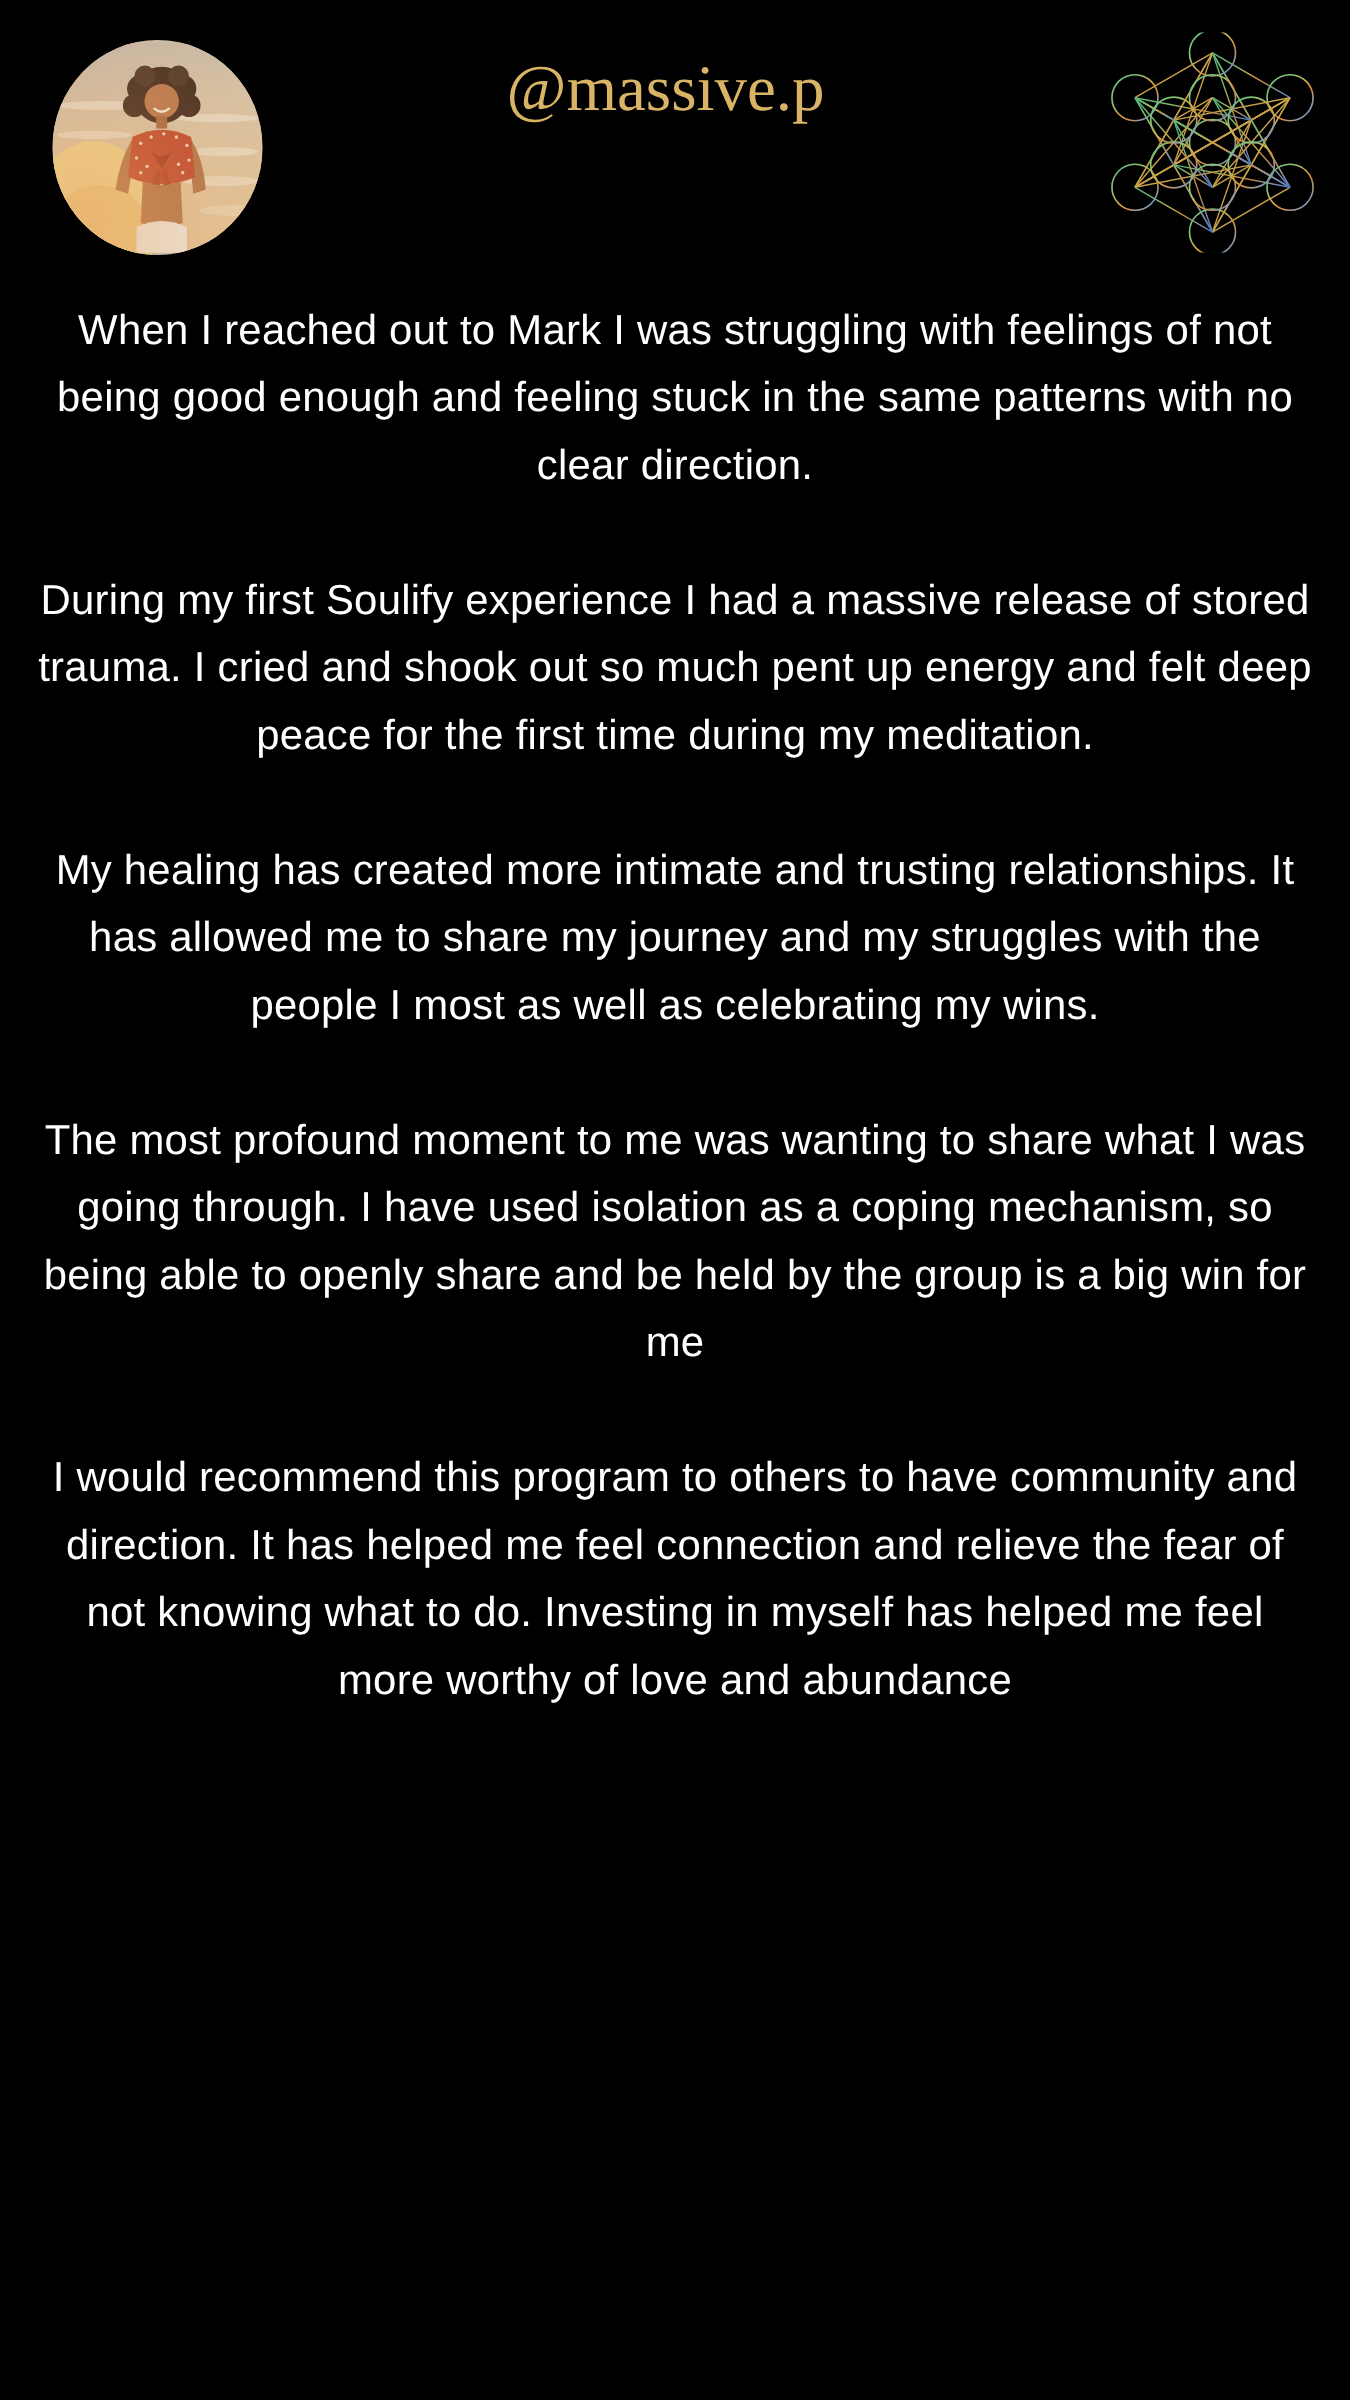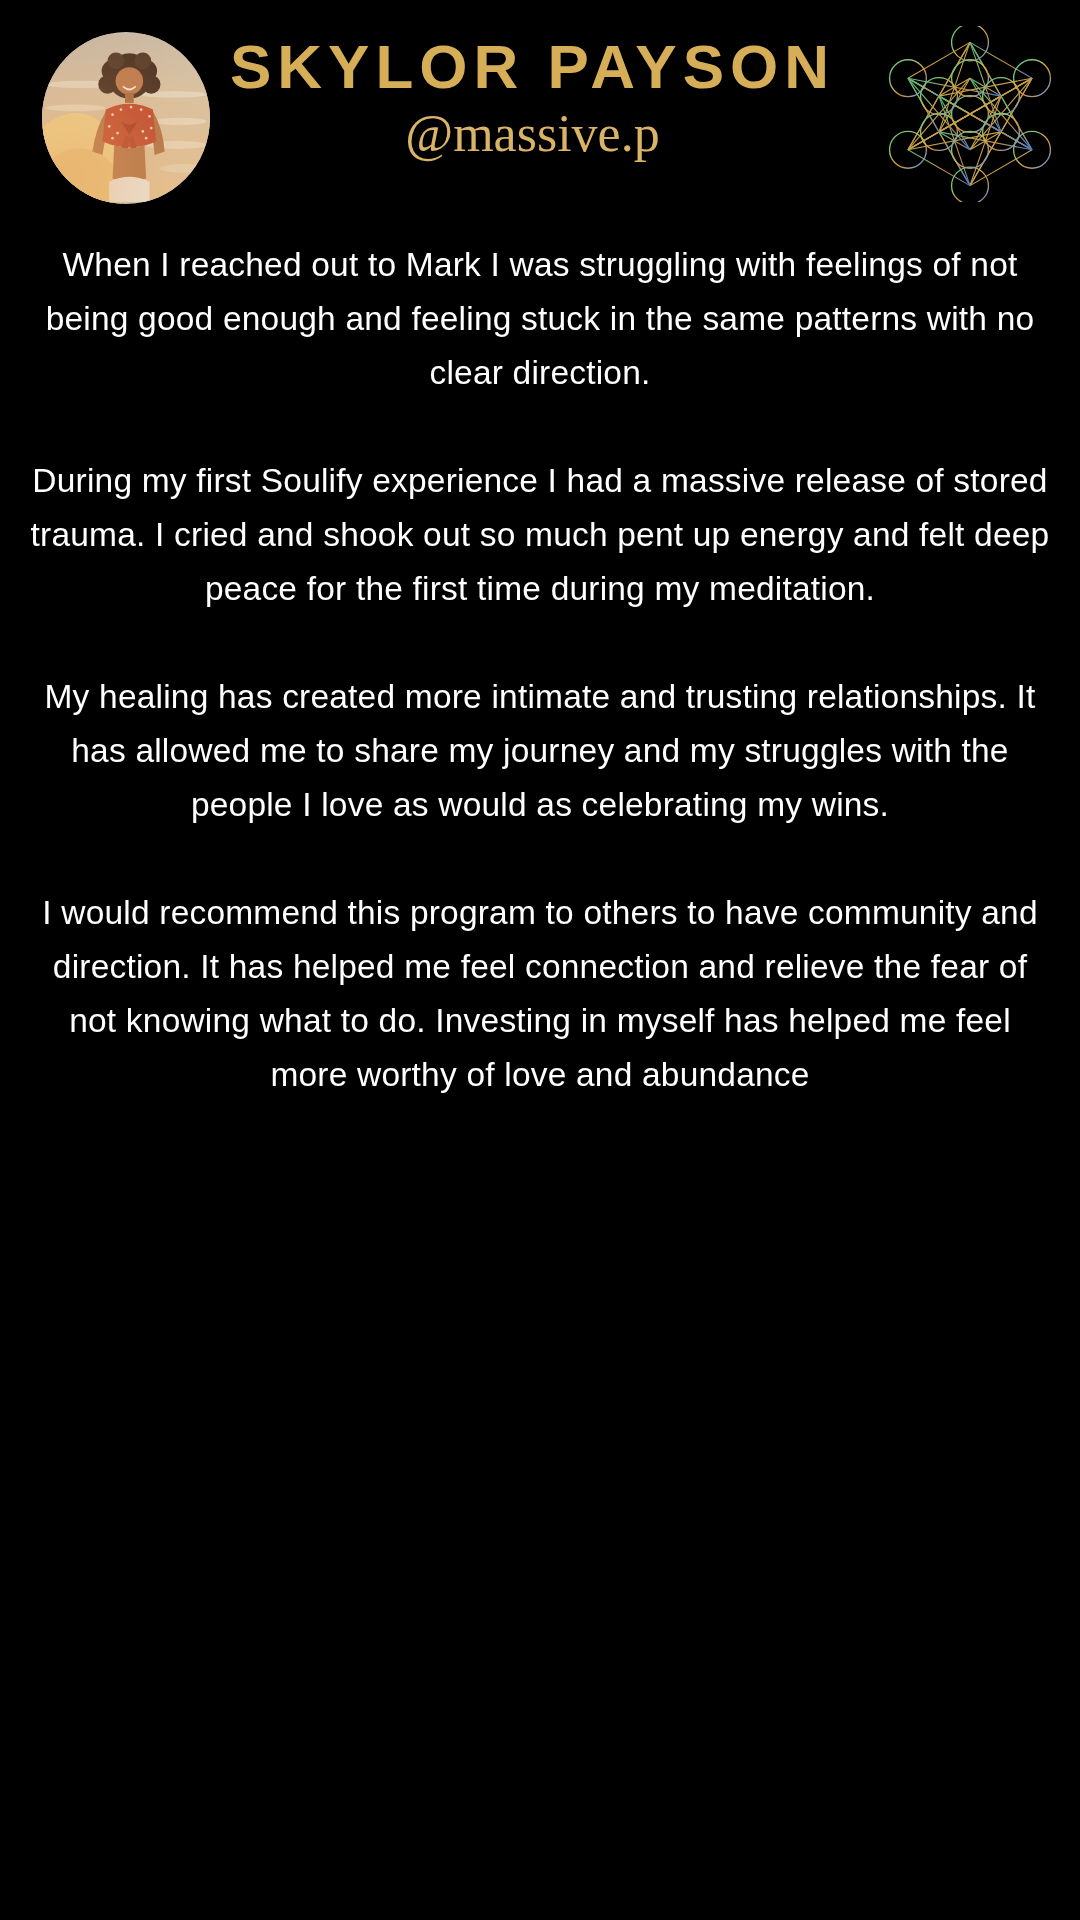--- a/index.html
+++ b/index.html
@@ -136,21 +136,20 @@
 
           <path d="M43,66 Q52,70 61,66 L62,86 Q52,90 42,86 Z" fill="#b5774b"></path>
 
           <path d="M40,88 Q52,82 64,88 L64,100 L40,100 Z" fill="#eae4d8"></path>
         </g>
         <rect x="0" y="0" width="100" height="100" fill="url(#glow)"></rect>
       </svg>
     </div>
 
     <div class="title-block">
-      <div class="name">SKYLOR PAYSON</div>
       <div class="handle">@massive.p</div>
     </div>
 
     <div class="metatron">
       <svg id="metatron-svg" viewBox="0 0 160 172">
         <defs>
           <linearGradient id="mg" x1="0%" y1="0%" x2="100%" y2="100%">
             <stop offset="0%" stop-color="#5fbd82"></stop>
             <stop offset="28%" stop-color="#84c474"></stop>
             <stop offset="50%" stop-color="#d4a94a"></stop>
@@ -255,17 +254,18 @@
             <circle cx="49.68911086754465" cy="68.5" r="18"></circle>
           </g>
       </svg>
     </div>
 
   </div>
 
   <div class="content">
     <p>When I reached out to Mark I was struggling with feelings of not being good enough and feeling stuck in the same patterns with no clear direction.</p>
     <p>During my first Soulify experience I had a massive release of stored trauma. I cried and shook out so much pent up energy and felt deep peace for the first time during my meditation.</p>
-    <p>My healing has created more intimate and trusting relationships. It has allowed me to share my journey and my struggles with the people I love as would as celebrating my wins.</p>
+    <p>My healing has created more intimate and trusting relationships. It has allowed me to share my journey and my struggles with the people I most as well as celebrating my wins.</p>
+    <p>The most profound moment to me was wanting to share what I was going through. I have used isolation as a coping mechanism, so being able to openly share and be held by the group is a big win for me</p>
     <p>I would recommend this program to others to have community and direction. It has helped me feel connection and relieve the fear of not knowing what to do. Investing in myself has helped me feel more worthy of love and abundance</p>
   </div>
 
 </div>
 
 </body></html>

